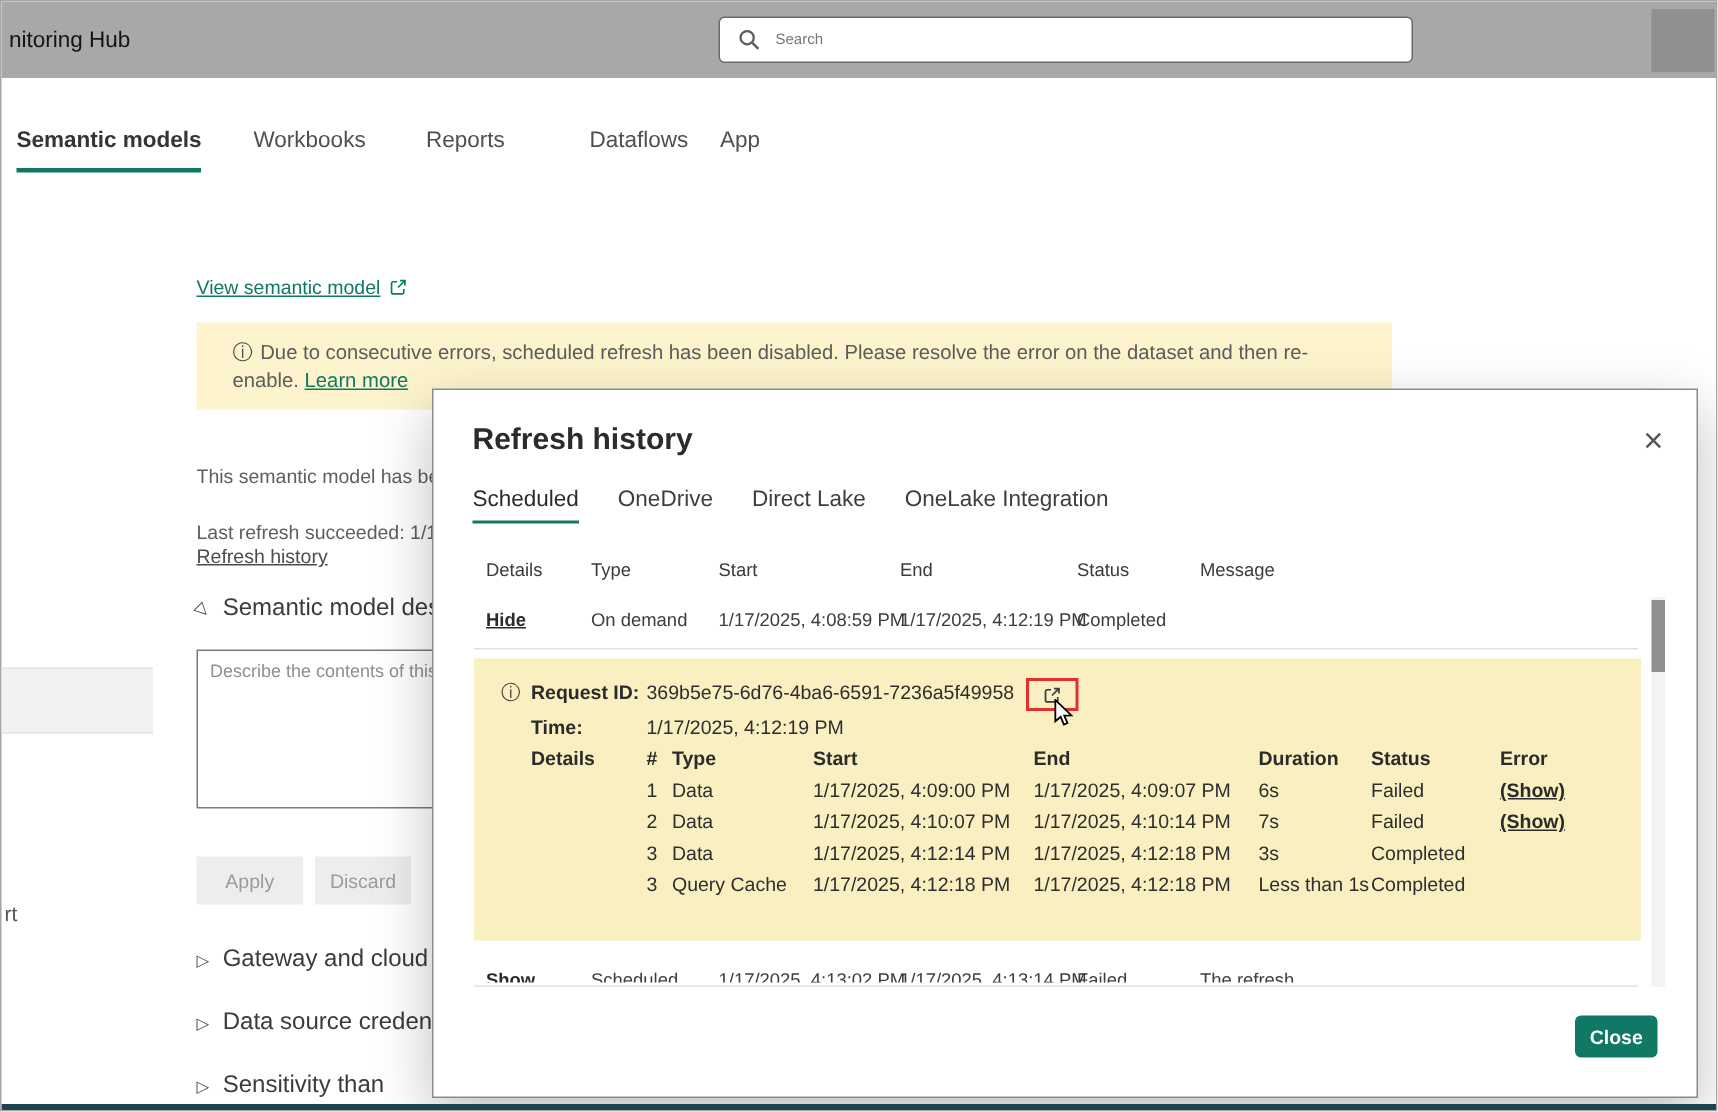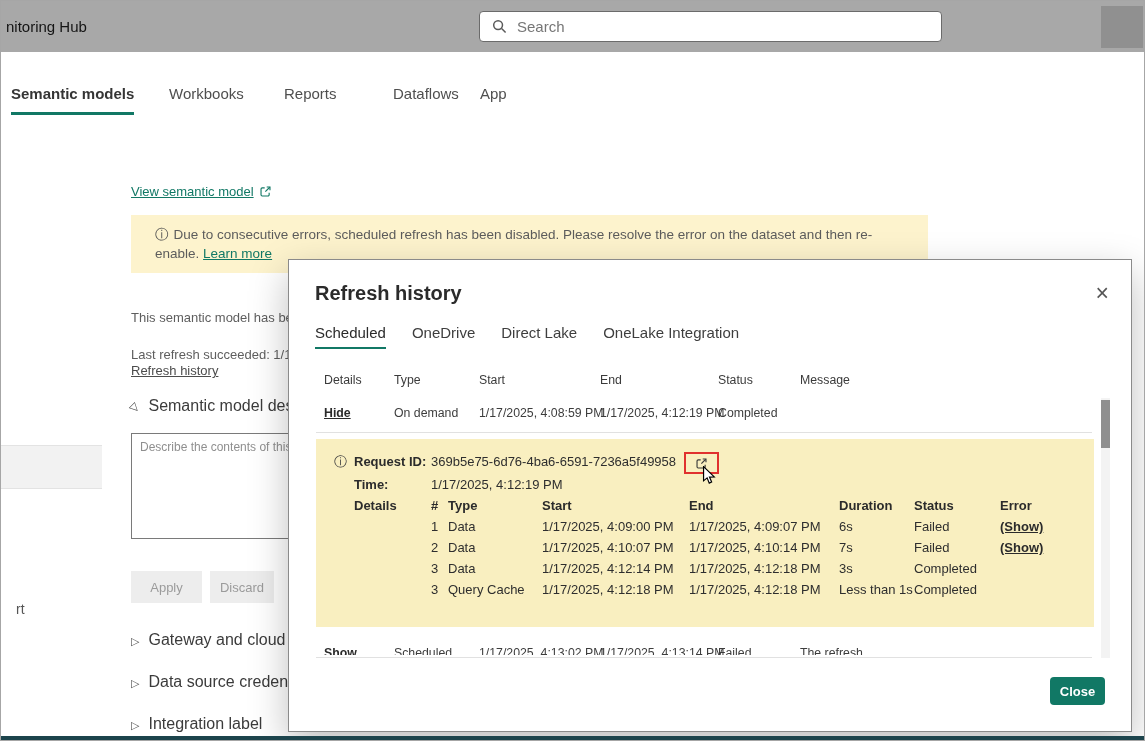--- a/index.html
+++ b/index.html
@@ -8,21 +8,21 @@
           border:1px solid #a6a6a6; box-sizing:border-box; overflow:hidden; }
   .bottom-strip { position:absolute; left:0; right:0; bottom:0; height:4px; background:#1c444c; }
 
   
   .topbar { position:absolute; left:0; top:0; width:100%; height:51px; background:#a8a8a8; }
   .app-title { position:absolute; left:5px; top:17px; font-size:15px; color:#141414; white-space:nowrap; }
   .searchbox { position:absolute; left:478px; top:10px; width:463px; height:31px; background:#fff;
                border:1px solid #6b6b6b; border-radius:4px; display:flex; align-items:center; box-sizing:border-box; }
   .searchbox svg { margin:0 8px 0 12px; flex:none; }
   .searchbox input { border:none; outline:none; flex:1; font-family:"Liberation Sans",sans-serif;
-                     font-size:15px; color:#333; background:transparent; }
+                     font-size:10px; color:#333; background:transparent; }
   .searchbox input::placeholder { color:#767676; }
   .topbar-tile { position:absolute; right:1px; top:5px; width:42px; height:42px; background:#909090; }
 
   
   .nav-tab { position:absolute; top:84px; font-size:15px; color:#4f4f4f; cursor:pointer; white-space:nowrap; }
   .nav-tab.active { color:#353535; font-weight:600; }
   .nav-underline { position:absolute; left:10px; top:111px; width:123px; height:3px; background:#117865; }
 
   
   .page-title { position:absolute; left:130px; top:143px; font-size:20px; font-weight:600; color:#8f8f8f; }
@@ -40,21 +40,21 @@
   .tri { display:inline-block; font-size:11px; color:#4a4a4a; margin-right:9px; }
   .tri.open { transform:rotate(45deg); }
   .desc-box { position:absolute; left:130px; top:432px; width:232px; height:106px; border:1px solid #7a7a7a;
               box-sizing:border-box; padding:6px 8px; font-family:"Liberation Sans",sans-serif; font-size:12px;
               color:#333; resize:none; outline:none; background:#fff; }
   .desc-box::placeholder { color:#8f8f8f; }
   .btn-gray { position:absolute; top:570px; height:32px; background:#ededed; color:#9b9b9b; border:none;
               font-family:"Liberation Sans",sans-serif; font-size:13px; cursor:default; }
   .left-highlight { position:absolute; left:0; top:444px; width:101px; height:42px; background:#f2f2f2;
                     border-top:1px solid #e3e3e3; border-bottom:1px solid #e3e3e3; }
-  .left-edge-text { position:absolute; left:2px; top:600px; font-size:14px; color:#555;margin-left:13px; }
+  .left-edge-text { position:absolute; left:2px; top:600px; font-size:14px; color:#555; }
 
   
   .dialog { position:absolute; left:287px; top:258px; width:844px; height:473px; background:#fff;
             border:1px solid #8a8a8a; box-shadow:0 14px 36px rgba(0,0,0,.25); box-sizing:border-box; }
   .dlg-title { position:absolute; left:26px; top:22px; font-size:20px; font-weight:600; color:#2b2b2b; }
   .dlg-close { position:absolute; right:22px; top:22px; font-size:23px; color:#565656; line-height:1; cursor:pointer; }
   .dlg-tabs { position:absolute; left:26px; top:64px; display:flex; gap:26px; font-size:15px; color:#3e3e3e; }
   .dlg-tab { padding-bottom:6px; cursor:pointer; white-space:nowrap; }
   .dlg-tab.active { color:#2b2b2b; border-bottom:2px solid #117865; }
 
@@ -136,21 +136,21 @@
   <button class="btn-gray" style="left:130px;width:71px">Apply</button>
   <button class="btn-gray" style="left:209px;width:64px">Discard</button>
 
   <div class="section" style="top:630px">
     <span class="tri">▷</span><span>Gateway and cloud c</span>
   </div>
   <div class="section" style="top:672px">
     <span class="tri">▷</span><span>Data source credent</span>
   </div>
   <div class="section" style="top:714px">
-    <span class="tri">▷</span><span>Integration label</span>
+    <span class="tri">▷</span><span>Sensitivity than</span>
   </div>
 
   <div class="left-highlight"></div>
   <div class="left-edge-text">rt</div>
 
   <div class="dialog">
     <div class="dlg-title">Refresh history</div>
     <div class="dlg-close">×</div>
 
     <div class="dlg-tabs">

